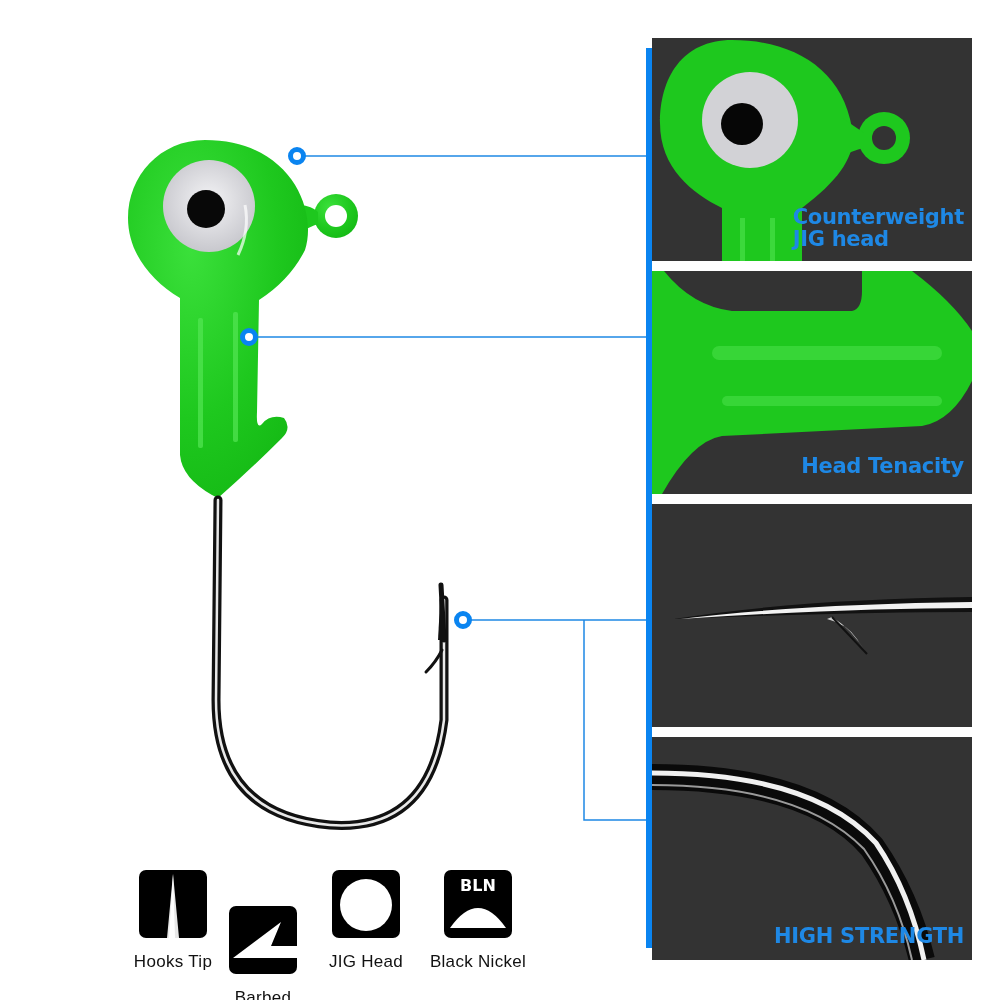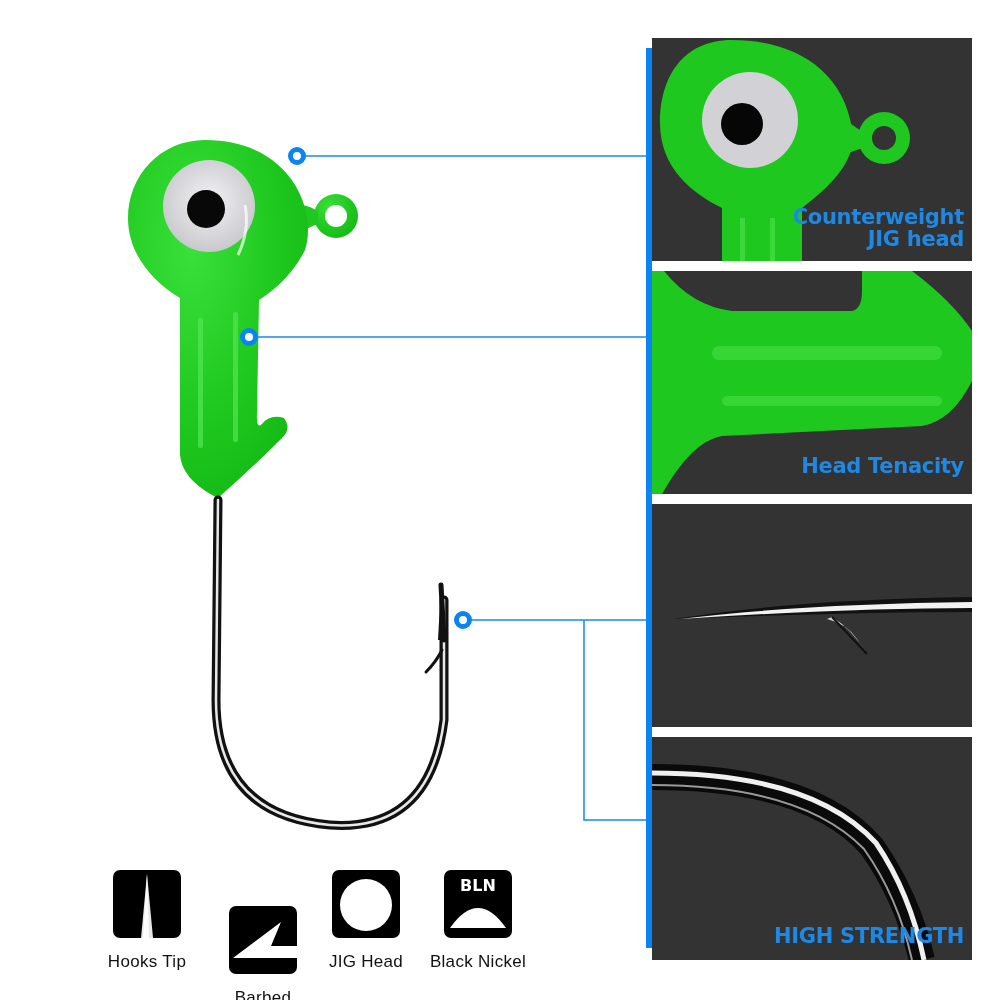--- a/index.html
+++ b/index.html
@@ -14,21 +14,21 @@
   #product-svg { position: absolute; left: 0; top: 0; width: 1000px; height: 1000px; }
 
   
   .accent-bar { position: absolute; left: 646px; top: 48px; width: 6px; height: 900px; background: #0a84f0; }
   .panel {
     position: absolute; left: 652px; width: 320px; background: #333333; overflow: hidden;
   }
   .panel svg { position: absolute; left: 0; top: 0; }
   .panel-label {
     position: absolute; right: 8px; color: #1e88e5; font-weight: bold;
-    font-family: "DejaVu Sans", sans-serif; font-size: 21px; text-align: right; line-height: 22px;
+    font-family: "DejaVu Sans", sans-serif; font-size: 21px; line-height: 22px;
     letter-spacing: -0.3px;
   }
 
   
   .feature { position: absolute; top: 870px; width: 110px; text-align: center; }
   .feature-icon {
     width: 68px; height: 68px; background: #000; border-radius: 7px; margin: 0 auto;
     position: relative; overflow: hidden;
   }
   .feature-label {
@@ -140,21 +140,21 @@
 
 <div class="panel" style="top:737px;height:223px;text-decoration:underline;">
   <svg width="320" height="223" viewBox="0 0 320 223">
     <path d="M0 40 Q160 40 220 110 Q255 160 270 223" stroke="#0a0a0a" stroke-width="26" fill="none"></path>
     <path d="M0 36 Q160 36 224 106 Q258 156 272 223" stroke="#f0f0f0" stroke-width="5" fill="none"></path>
     <path d="M0 48 Q150 48 212 112 Q246 160 260 223" stroke="#9a9a9a" stroke-width="2" fill="none"></path>
   </svg>
   <div class="panel-label" style="top:188px;">HIGH STRENGTH</div>
 </div>
 
-<div class="feature" style="left:92px;">
+<div class="feature" style="left:118px;">
   <div class="feature-icon">
     <svg width="68" height="68" viewBox="0 0 68 68">
       <path d="M34 4 L40 68 L28 68 Z" fill="#e8e8e8"></path>
       <path d="M34 4 L36 68 L30 68 Z" fill="#ffffff"></path>
     </svg>
   </div>
   <div class="feature-label">Hooks Tip</div>
 </div>
 
 <div class="feature" style="left:208px;margin-top:36px;">

